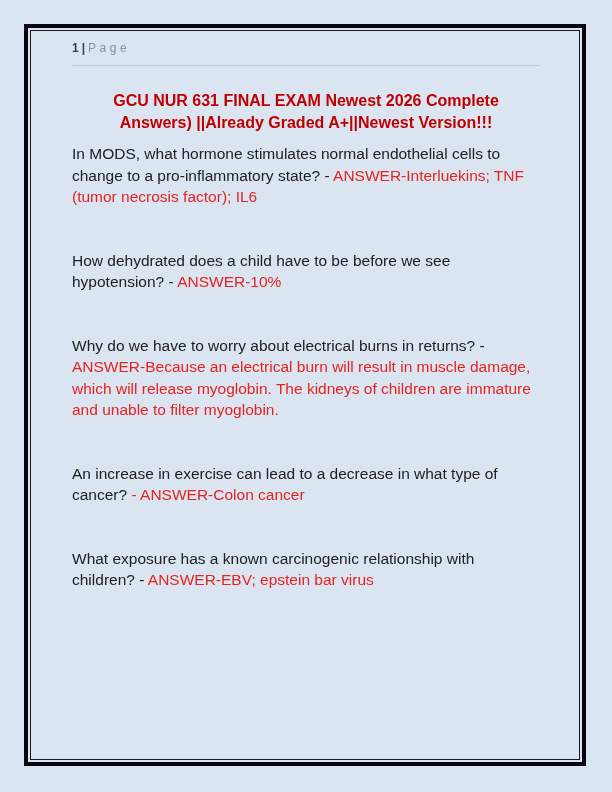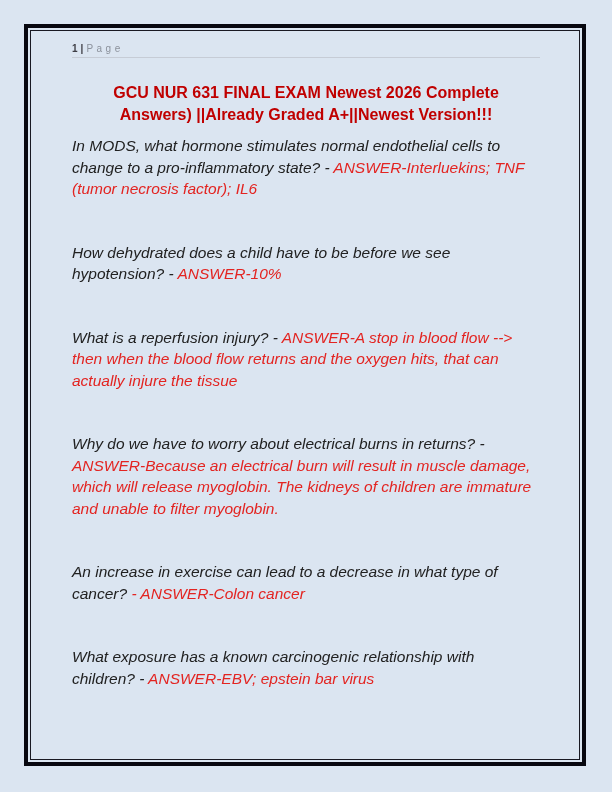--- a/index.html
+++ b/index.html
@@ -27,24 +27,24 @@
     box-sizing: border-box;
   }
   .content {
     position: absolute;
     left: 41px;   
     top: 0;
     width: 468px;
   }
   .page-header {
     padding-top: 11px;
-    font-size: 10px;
+    font-size: 12px;
     line-height: 13px;
     border-bottom: 1px solid #c6ccd6;
-    padding-bottom: 2px;
+    padding-bottom: 10px;
     color: #8b919b;
   }
   .page-header .num {
     font-weight: bold;
     color: #3d3d44;
   }
   .page-header .div {
     font-weight: bold;
     color: #3d3d44;
     padding: 0 3px;
@@ -59,21 +59,20 @@
     font-weight: bold;
     font-size: 16px;
     line-height: 22px;
     color: #c00000;
     margin-bottom: 9px;
   }
   .qa {
     margin: 0 0 42px 0;
     font-size: 15.5px;
     line-height: 21.5px;
-    font-style: italic;
   }
   .qa .q { color: #212121; }
   .qa .a { color: #e32421; }
 </style>
 </head>
 <body>
 
 <div class="frame">
   <div class="content">
 
@@ -83,21 +82,20 @@
 
     <div class="doc-title">
       <div>GCU NUR 631 FINAL EXAM Newest 2026 Complete</div>
       <div>Answers) ||Already Graded A+||Newest Version!!!</div>
     </div>
 
     <p class="qa"><span class="q">In MODS, what hormone stimulates normal endothelial cells to change to a pro-inflammatory state? - </span><span class="a">ANSWER-Interluekins; TNF (tumor necrosis factor); IL6</span></p>
 
     <p class="qa"><span class="q">How dehydrated does a child have to be before we see hypotension? - </span><span class="a">ANSWER-10%</span></p>
 
-    <p class="qa"><span class="q">What is a reperfusion injury? - </span><span class="a">ANSWER-A stop in blood flow --&gt; then when the blood flow returns and the oxygen hits, that can actually injure the tissue</span></p>
 
     <p class="qa"><span class="q">Why do we have to worry about electrical burns in returns? - </span><span class="a">ANSWER-Because an electrical burn will result in muscle damage, which will release myoglobin. The kidneys of children are immature and unable to filter myoglobin.</span></p>
 
     <p class="qa"><span class="q">An increase in exercise can lead to a decrease in what type of cancer? </span><span class="a">- ANSWER-Colon cancer</span></p>
 
     <p class="qa"><span class="q">What exposure has a known carcinogenic relationship with children? - </span><span class="a">ANSWER-EBV; epstein bar virus</span></p>
 
   </div>
 </div>
 

